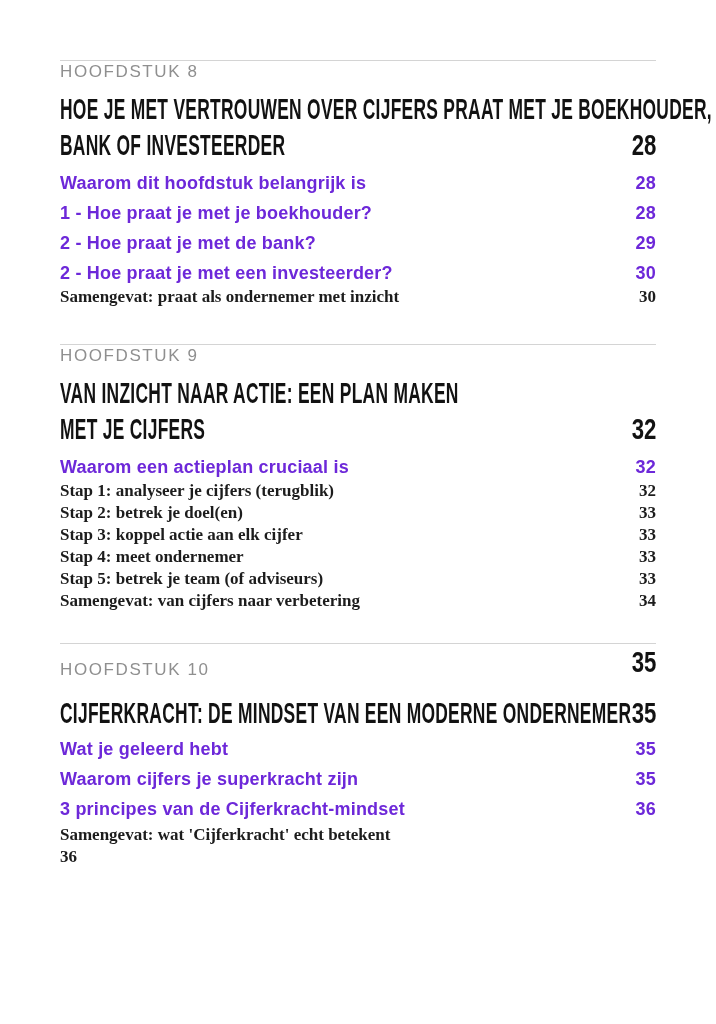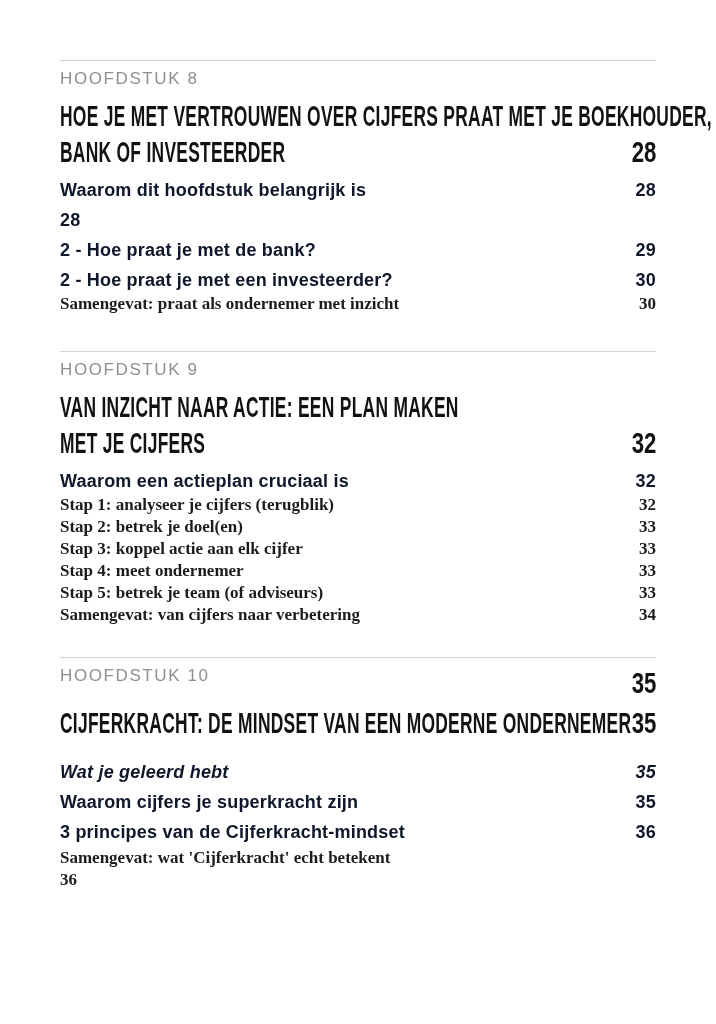--- a/index.html
+++ b/index.html
@@ -18,23 +18,23 @@
   .toc-section.s1 { padding-top: 60px; }
   .toc-section.s2 { margin-top: 36px; }
   .toc-section.s3 { margin-top: 31px; }
 
   .rule {
     border: none;
     border-top: 1px solid #d4d4d4;
     height: 0; width: 100%;
   }
   .chapter-row {
-    margin-top: 7px;
     display: flex;
     justify-content: space-between;
+    align-items: flex-end;
   }
   .chapter-label {
     font-family: "Liberation Sans", sans-serif;
     font-size: 17px;
     line-height: 21px;
     letter-spacing: 1.6px;
     color: #8f8f8f;
     font-weight: 400;
   }
   
@@ -67,34 +67,34 @@
     display: flex;
     justify-content: space-between;
     align-items: baseline;
   }
   .entry.bold {
     font-family: "Liberation Sans", sans-serif;
     font-weight: 700;
     font-size: 18px;
     line-height: 20px;
     margin-top: 10px;
-    color: #0f172a;
+    color: #6d28d9;
     letter-spacing: 0.2px;
   }
   .entry.serif {
     font-family: "Liberation Serif", serif;
     font-weight: 700;
     font-size: 17px;
     line-height: 22px;
     color: #1c1c1c;
     margin-top: 0;
   }
   .entry.serif.first { margin-top: 3px; }
-  .s3 .entries .entry.bold.first { margin-top: 21px; font-style: italic; }
-  .s3 .title-block { margin-top: 4px; }
+  .s3 .entries .entry.bold.first { margin-top: 8px; }
+  .s3 .title-block { margin-top: 15px; }
   .s3 .entry.serif.first { margin-top: 5px; flex-direction: column; }
 </style>
 </head>
 <body>
 
 <div class="page">
 
   <section class="toc-section s1">
     <hr class="rule">
     <div class="chapter-row">
@@ -110,20 +110,21 @@
       <div class="title-page">
         <span class="cond num">28</span>
       </div>
     </div>
     <div class="entries">
       <div class="entry bold">
         <span>Waarom dit hoofdstuk belangrijk is</span>
         <span>28</span>
       </div>
       <div class="entry bold">
+        <span>1 - Hoe praat je met je boekhouder?</span>
         <span>28</span>
       </div>
       <div class="entry bold">
         <span>2 - Hoe praat je met de bank?</span>
         <span>29</span>
       </div>
       <div class="entry bold">
         <span>2 - Hoe praat je met een investeerder?</span>
         <span>30</span>
       </div>

